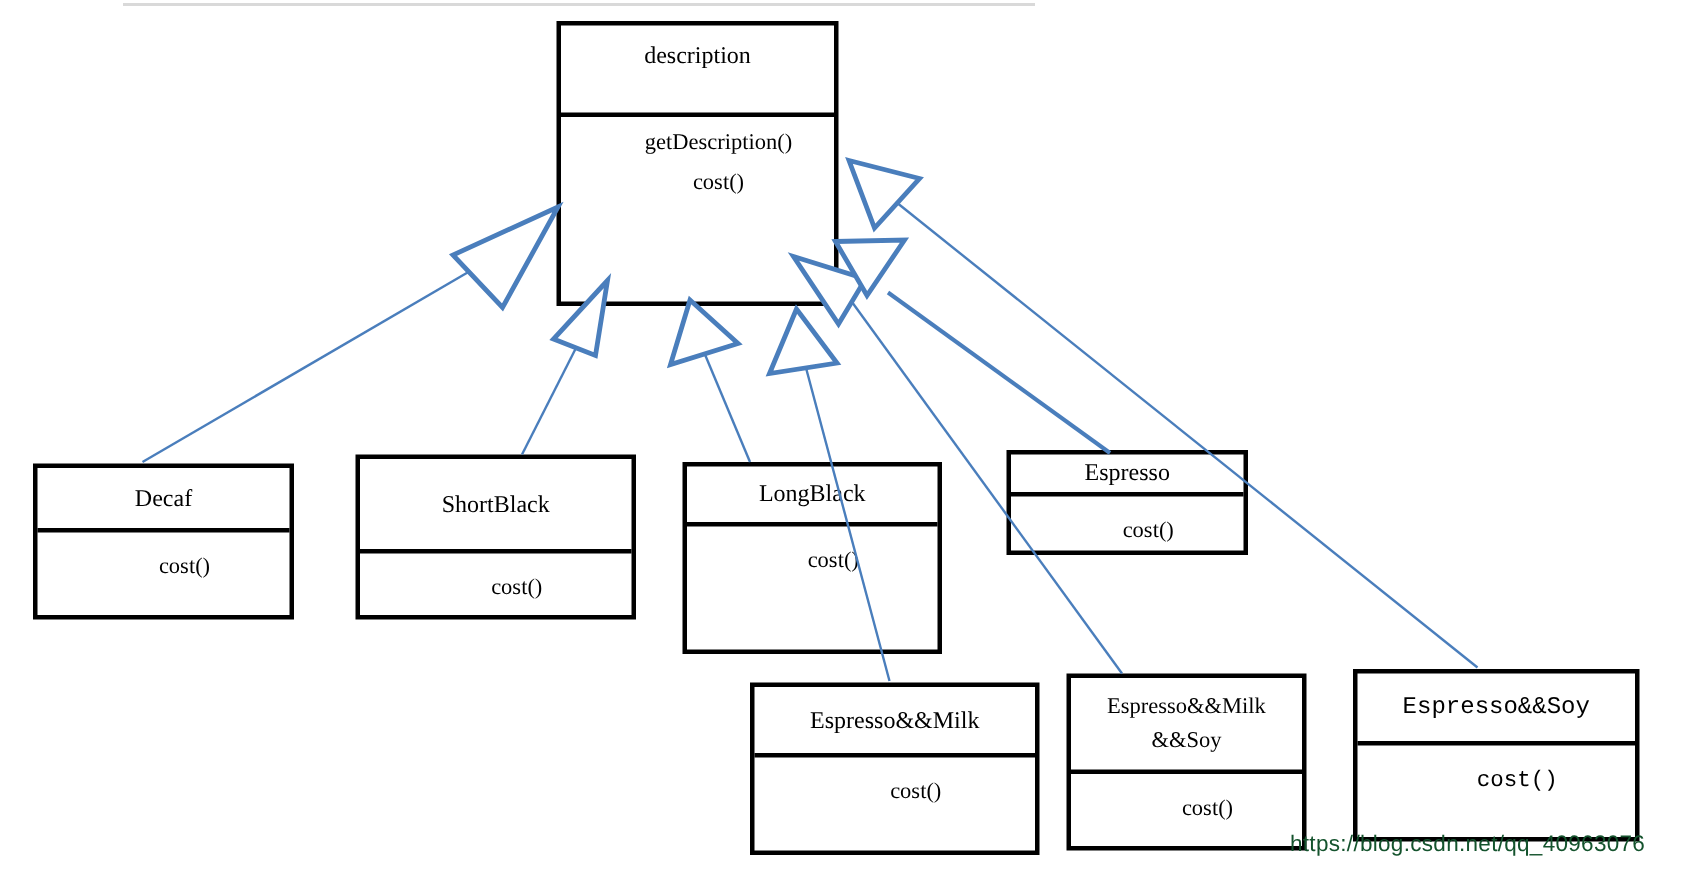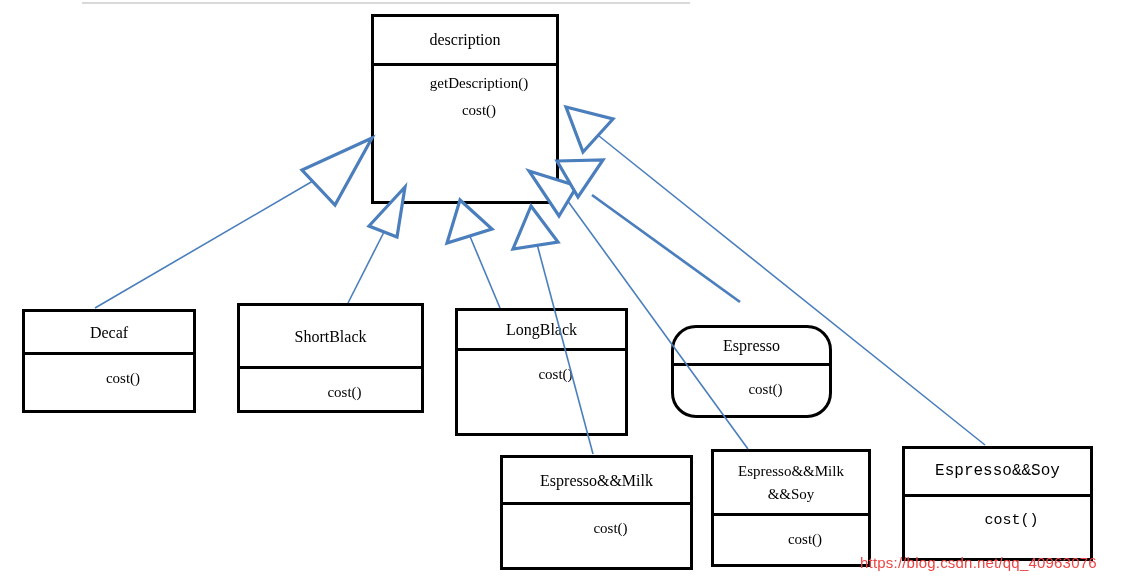--- a/index.html
+++ b/index.html
@@ -9,24 +9,24 @@
   .cls{position:absolute;background:#fff;border:3px solid #000;box-sizing:border-box;
        display:flex;flex-direction:column;z-index:1;}
   .comp{box-sizing:border-box;}
   .comp + .comp{border-top:3px solid #000;}
   .title{display:flex;flex-direction:column;align-items:center;justify-content:center;
          font-size:16px;line-height:25px;}
   .members{flex:1;text-align:center;font-size:15px;}
   .members div{line-height:27px;padding-left:28px;}
   .sub-members{padding-top:10px;}
   .drink-members{padding-top:4px;}
-  .attrs{display:flex;align-items:center;justify-content:center;font-size:16px;}
+  .attrs{display:flex;justify-content:center;font-size:16px;margin-top:12px;}
   #arrow-layer{position:absolute;left:0;top:0;z-index:5;pointer-events:none;}
   .watermark{position:absolute;left:860px;top:554px;width:261px;z-index:6;
-             font-family:"Liberation Sans",sans-serif;font-size:15px;color:#ef4444;
+             font-family:"Liberation Sans",sans-serif;font-size:15px;color:#14532d;
              letter-spacing:0.2px;white-space:nowrap;}
 </style>
 </head>
 <body>
 
 <div id="canvas">
 
   <div class="top-rule"></div>
 
   <div class="cls" style="left:371px;top:14px;width:188px;height:190px;">
@@ -59,21 +59,21 @@
 
   <div class="cls" style="left:455px;top:308px;width:173px;height:128px;">
     <div class="comp title" style="height:37px;">
       <div>LongBlack</div>
     </div>
     <div class="comp members sub-members">
       <div>cost()</div>
     </div>
   </div>
 
-  <div class="cls" style="left:671px;top:325px;width:161px;height:93px;border-radius:25px;">
+  <div class="cls" style="left:671px;top:300px;width:161px;height:70px;">
     <div class="comp title" style="height:35px;">
       <div>Espresso</div>
     </div>
     <div class="comp members sub-members">
       <div>cost()</div>
     </div>
   </div>
 
   <div class="cls" style="left:500px;top:455px;width:193px;height:115px;">
     <div class="comp title" style="height:44px;">

